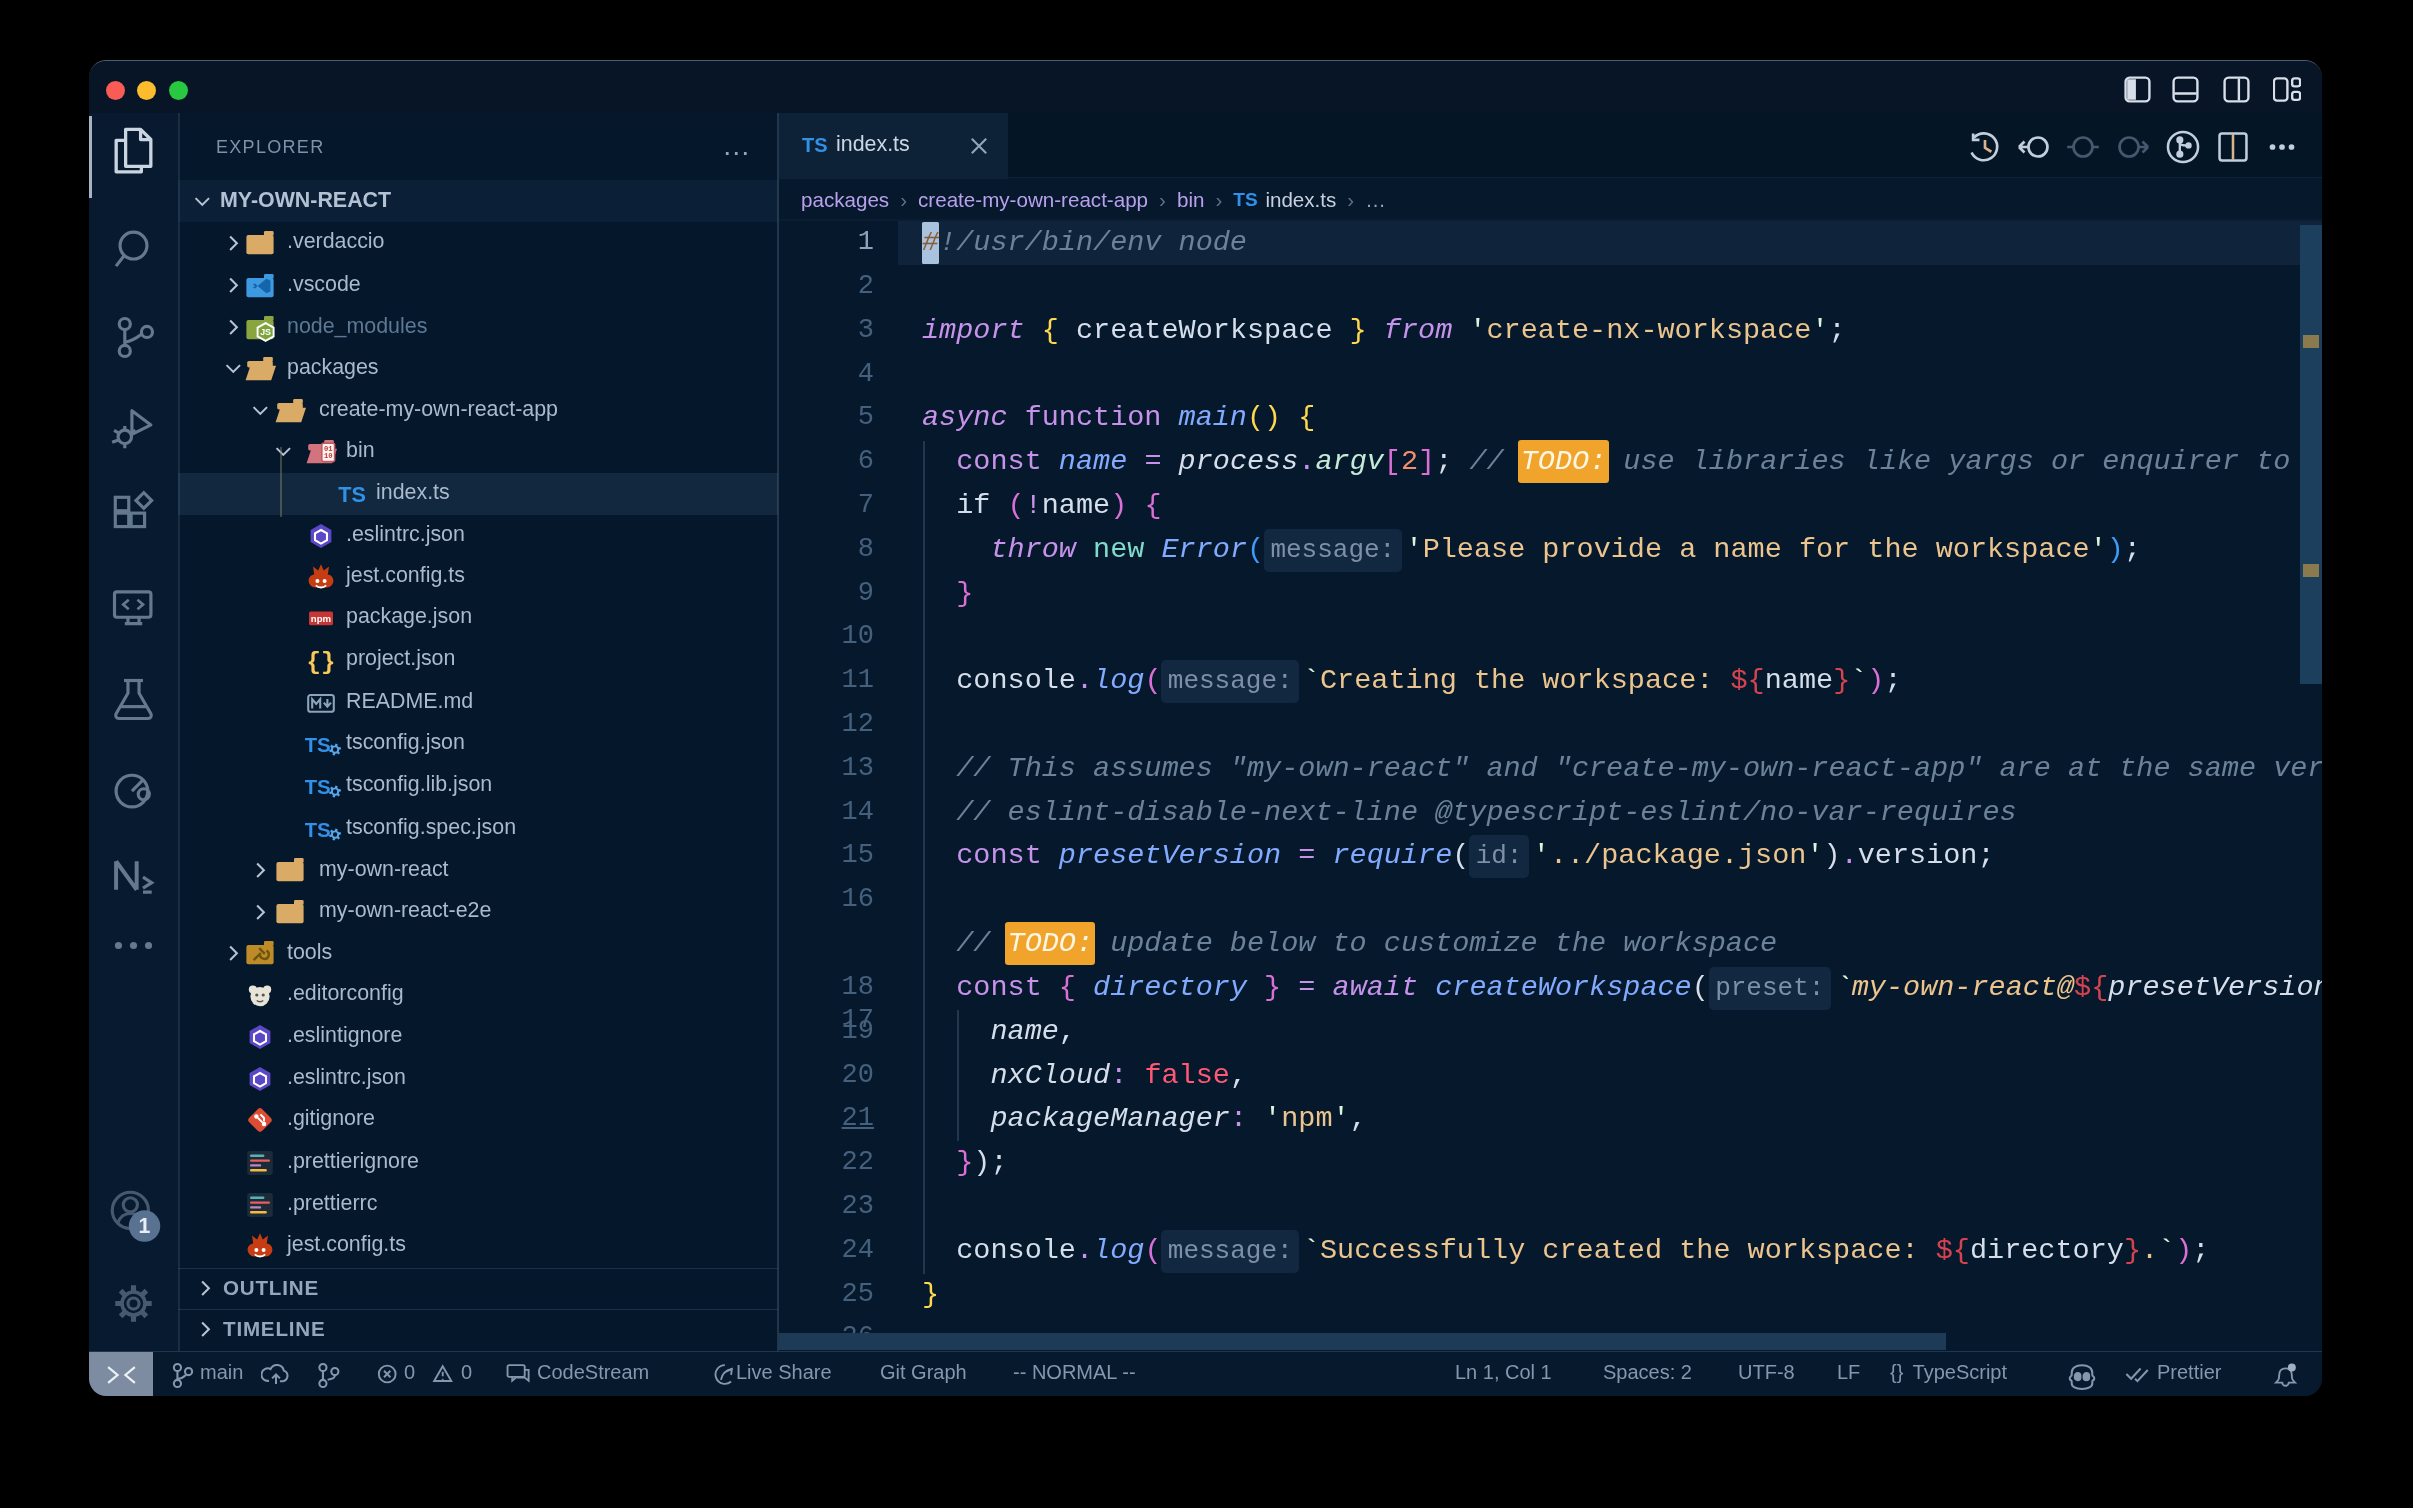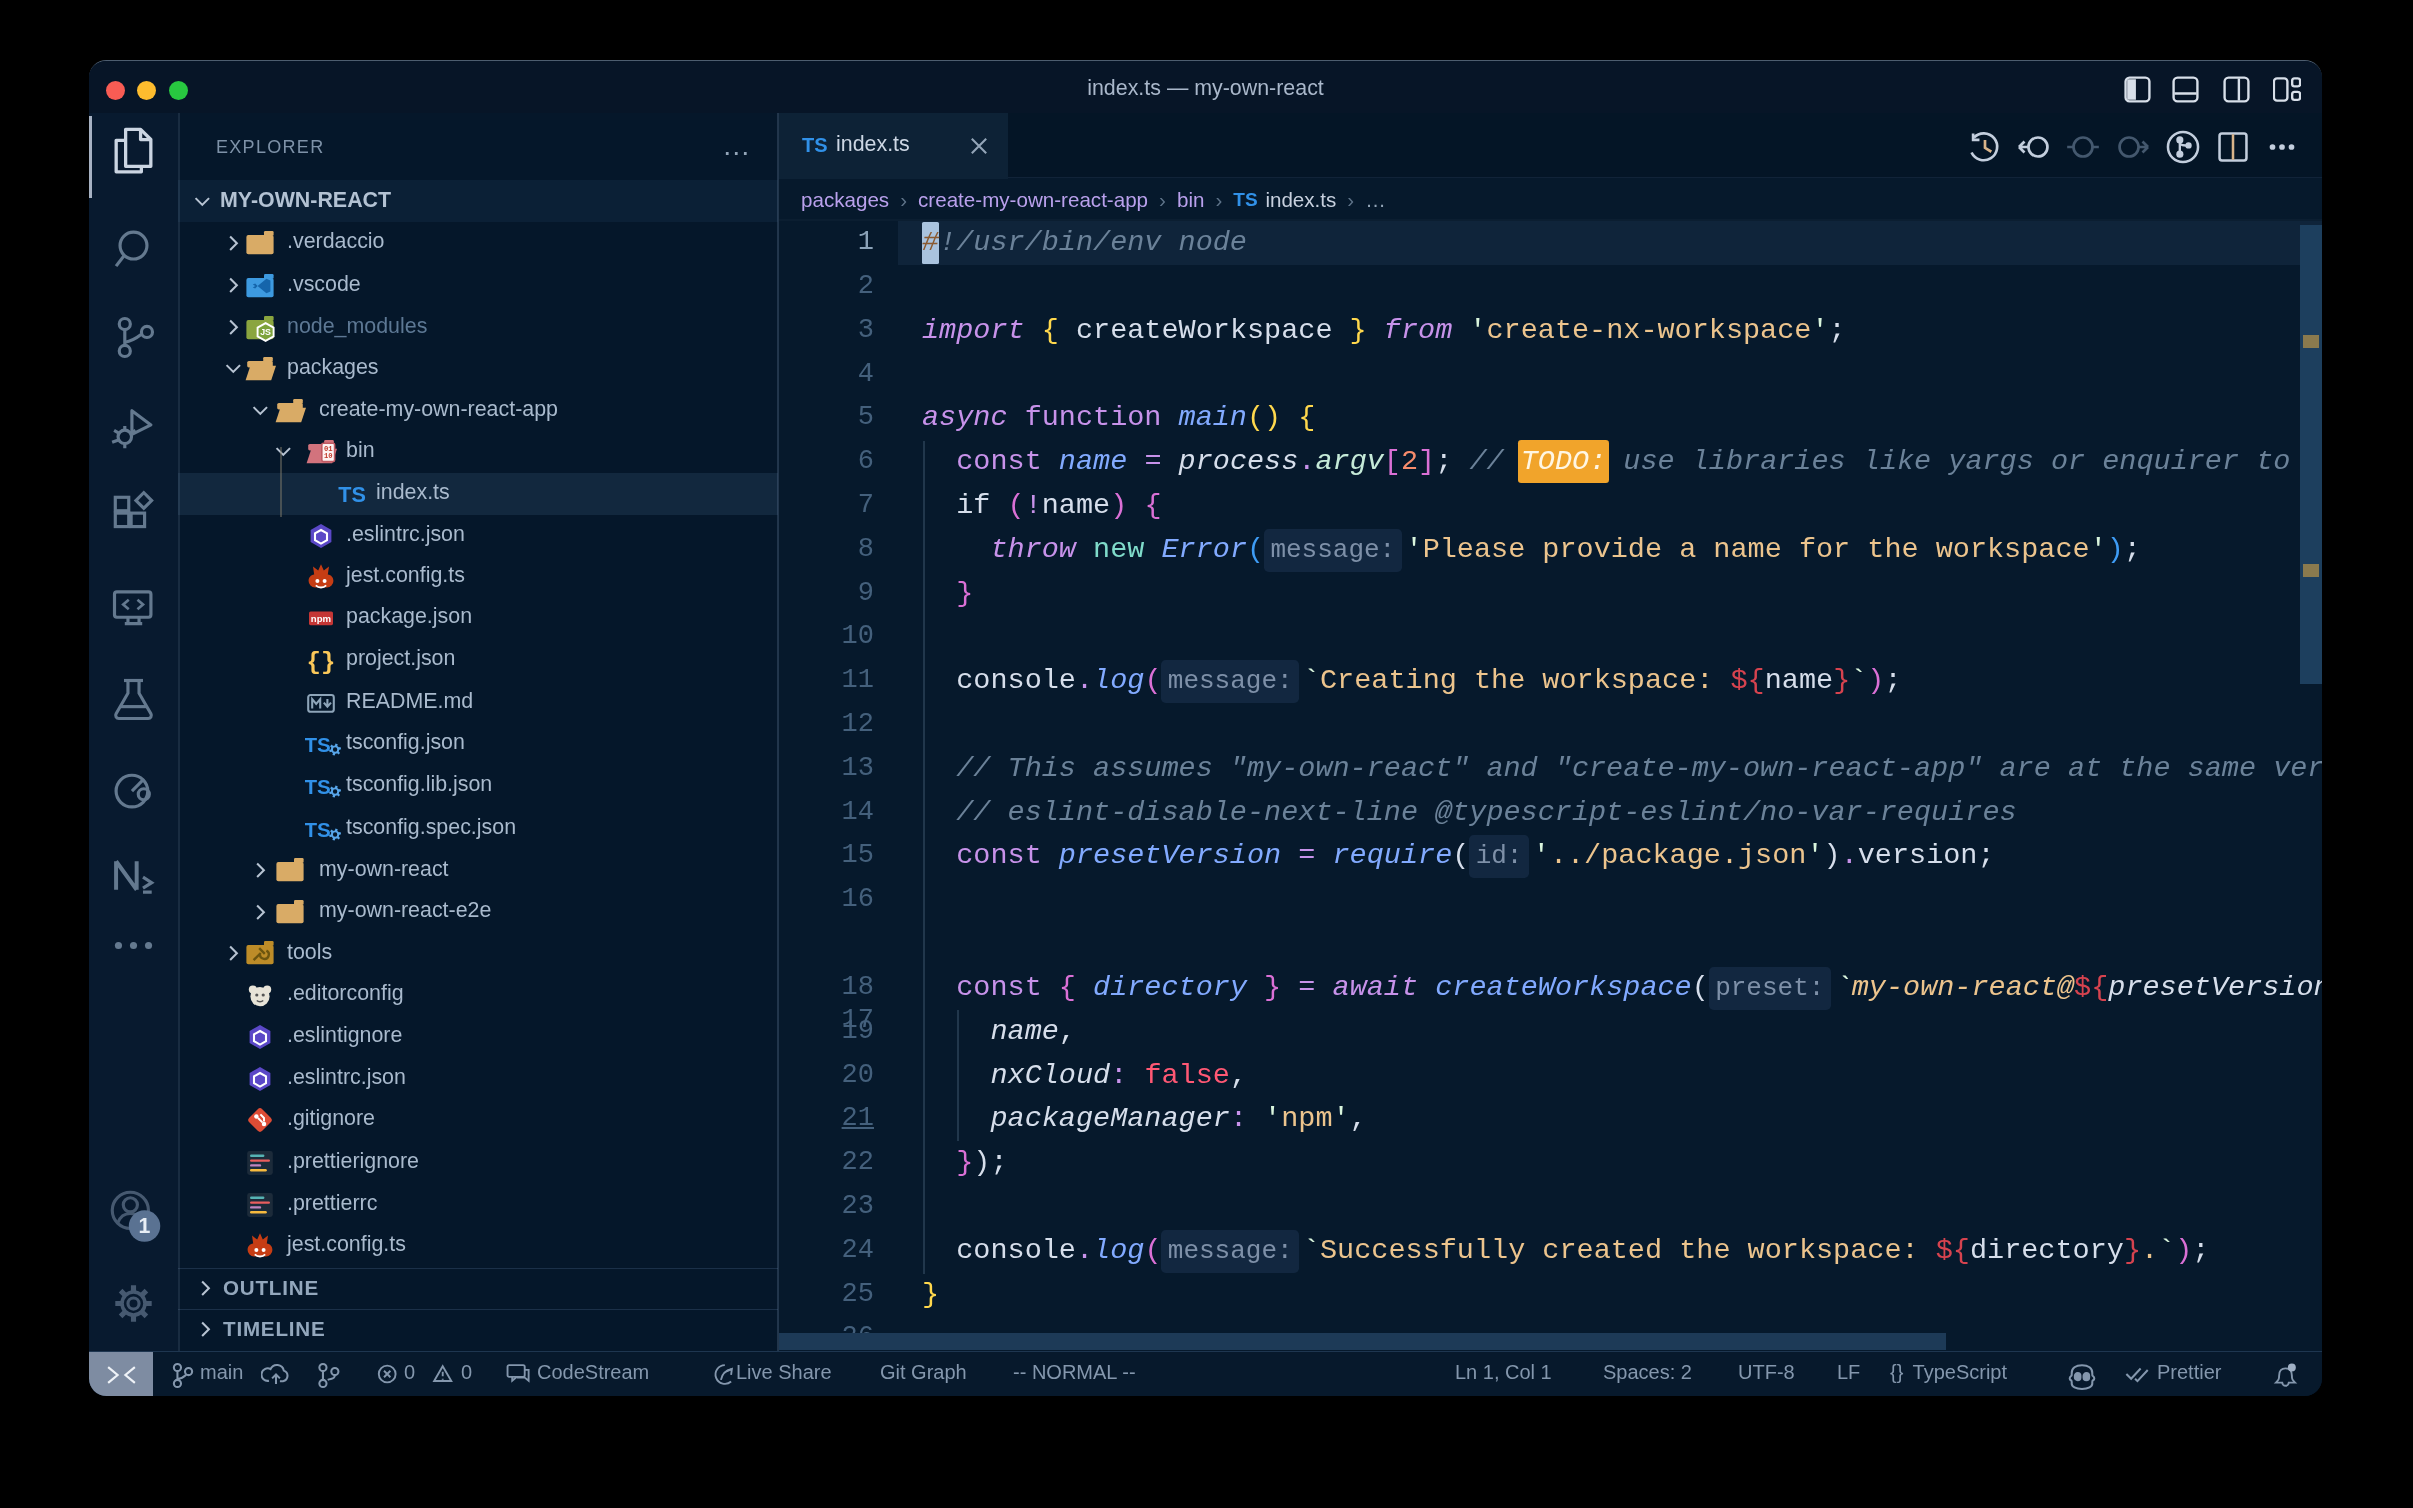--- a/index.html
+++ b/index.html
@@ -46,21 +46,20 @@
 <div class="A" style="left:0;top:0;width:2233px;height:52px;background:#071527"></div>
 <div class="A" style="left:0;top:52px;width:89px;height:1238px;background:#081a2f"></div>
 <div class="A" style="left:89px;top:52px;width:600px;height:1238px;background:#05172a"></div>
 <div class="A" style="left:690px;top:52px;width:1544px;height:65px;background:#041526;border-bottom:1.6px solid #112338"></div>
 <div class="A" style="left:690px;top:52px;width:229px;height:66px;background:#0d2236"></div>
 <div class="A" style="left:0;top:1290px;width:2233px;height:47px;background:#07192c;border-top:1.6px solid #1e3650"></div>
 <div class="A" style="left:0;top:55px;width:3.2px;height:82px;background:#c3cedd;opacity:.85"></div>
 <div class="dot" style="left:17.4px;background:#f85c54"></div>
 <div class="dot" style="left:48px;background:#fdbc2e"></div>
 <div class="dot" style="left:80px;background:#28c840"></div>
-<div class="A" style="left:0;top:15px;width:2233px;text-align:center;color:#a9b7ca;font-size:21.4px">index.ts — my-own-react</div>
 <div class="A" style="left:2035px;top:15px;">
       <svg width="27" height="27" viewBox="0 0 34 34">
         <rect x="2" y="2" width="30" height="30" rx="5" fill="none" stroke="#d8dfe9" stroke-width="3"></rect>
         <path d="M4 4 h11 v26 h-11 z" fill="#d8dfe9"></path>
       </svg>
     </div>
 <div class="A" style="left:2083px;top:15px;">
       <svg width="27" height="27" viewBox="0 0 34 34">
         <rect x="2" y="2" width="30" height="30" rx="5" fill="none" stroke="#d8dfe9" stroke-width="3"></rect>
         <line x1="3" y1="22" x2="31" y2="22" stroke="#d8dfe9" stroke-width="3"></line>
@@ -585,20 +584,21 @@
 <div class="cl" style="top:598px">  <span class="w">console</span><span class="k">.</span><span class="b">log</span><span class="p">(</span><span class="inlay">message:</span><span class="q">`</span><span class="s">Creating the workspace: </span><span class="r">${</span><span class="w">name</span><span class="r">}</span><span class="q">`</span><span class="p">)</span><span class="w">;</span></div>
 <div class="ln" style="top:642px;">12</div>
 <div class="ln" style="top:686px;">13</div>
 <div class="cl" style="top:686px">  <span class="c">// This assumes "my-own-react" and "create-my-own-react-app" are at the same version.</span></div>
 <div class="ln" style="top:730px;">14</div>
 <div class="cl" style="top:730px">  <span class="c">// eslint-disable-next-line @typescript-eslint/no-var-requires</span></div>
 <div class="ln" style="top:773px;">15</div>
 <div class="cl" style="top:773px">  <span class="k">const</span> <span class="b">presetVersion</span> <span class="k">=</span> <span class="b">require</span><span class="w">(</span><span class="inlay">id:</span><span class="q">'</span><span class="s">../package.json</span><span class="q">'</span><span class="w">)</span><span class="k">.</span><span class="w">version;</span></div>
 <div class="ln" style="top:817px;">16</div>
 <div class="ln" style="top:898px;margin-top:40px;">17</div>
+<div class="cl" style="top:861px">  <span class="c">// </span><span class="todo">TODO:</span><span class="c"> update below to customize the workspace</span></div>
 <div class="ln" style="top:905px;">18</div>
 <div class="cl" style="top:905px">  <span class="k">const</span> <span class="p">{</span> <span class="b">directory</span> <span class="p">}</span> <span class="k">=</span> <span class="ki">await</span> <span class="b">createWorkspace</span><span class="w">(</span><span class="inlay">preset:</span><span class="qi">`</span><span class="si">my-own-react@</span><span class="r">${</span><span class="wi">presetVersion</span></div>
 <div class="ln" style="top:949px;">19</div>
 <div class="cl" style="top:949px">    <span class="wi">name</span><span class="w">,</span></div>
 <div class="ln" style="top:993px;">20</div>
 <div class="cl" style="top:993px">    <span class="wi">nxCloud</span><span class="k">:</span> <span class="fi">false</span><span class="w">,</span></div>
 <div class="ln" style="top:1036px;text-decoration:underline;">21</div>
 <div class="cl" style="top:1036px">    <span class="wi">packageManager</span><span class="k">:</span> <span class="q">'</span><span class="s">npm</span><span class="q">'</span><span class="w">,</span></div>
 <div class="ln" style="top:1080px;">22</div>
 <div class="cl" style="top:1080px">  <span class="p">}</span><span class="w">)</span><span class="w">;</span></div>

